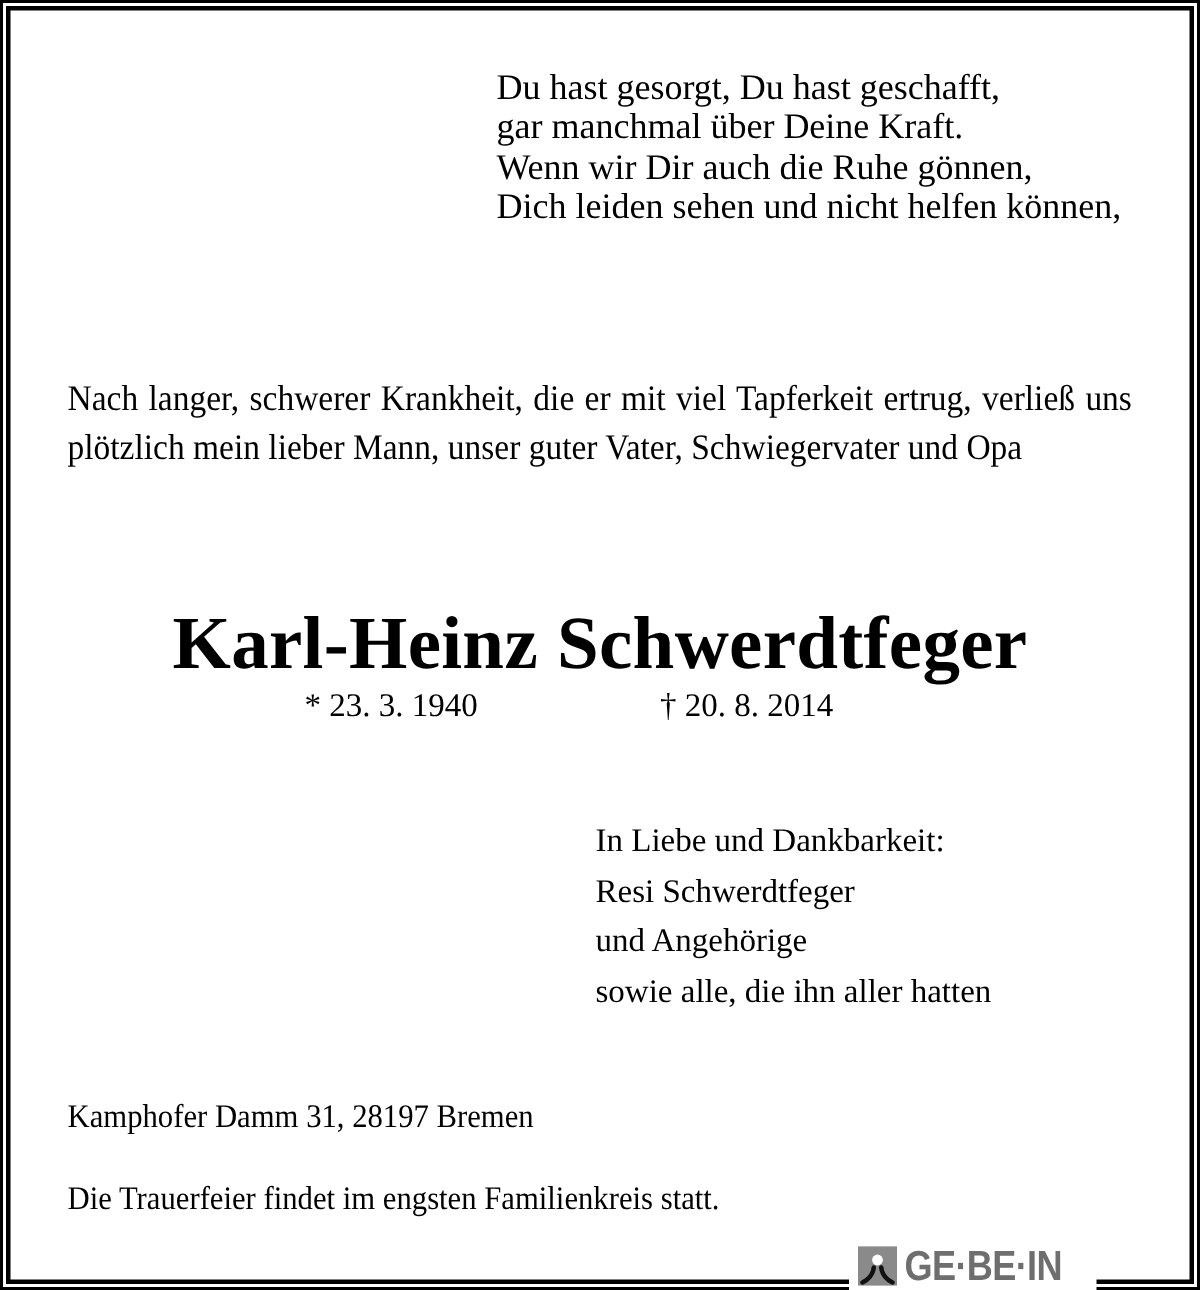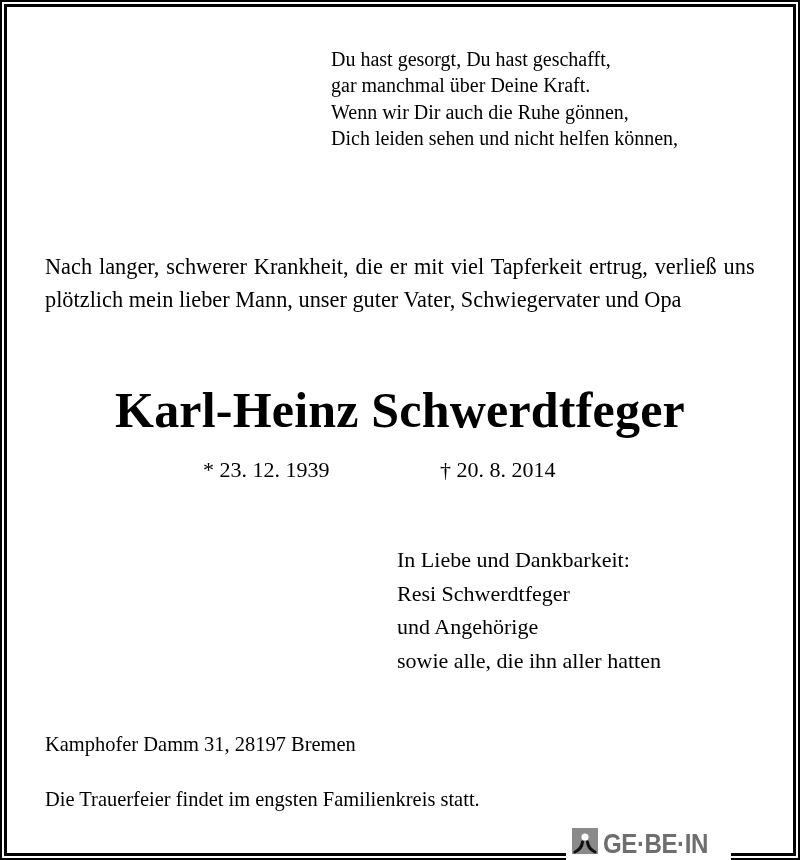--- a/index.html
+++ b/index.html
@@ -26,21 +26,21 @@
       position: absolute;
       left: 4px; top: 4px;
       width: 792px; height: 852px;
       box-sizing: border-box;
       border: 3px solid #000;
     }
     .poem {
       position: absolute;
       left: 331px;
       top: 46px;
-      font-size: 20px;
+      font-size: 24px;
       line-height: 26.3px;
       white-space: nowrap;
     }
     .poem div { margin: 0; }
     .intro {
       position: absolute;
       left: 45px;
       top: 250px;
       width: 710px;
       font-size: 24px;
@@ -48,21 +48,21 @@
       text-align: justify;
       text-align-last: left;
       transform: scaleX(0.93);
       transform-origin: left top;
       width: 763px;
     }
     .name {
       position: absolute;
       left: 0;
       width: 800px;
-      top: 380px;
+      top: 398px;
       text-align: center;
       font-weight: bold;
       font-size: 50px;
       line-height: 60px;
       letter-spacing: 0.2px;
     }
     .dates {
       position: absolute;
       top: 456px;
       font-size: 22px;
@@ -101,20 +101,21 @@
       transform-origin: left top;
     }
     .logo {
       position: absolute;
       left: 566px;
       top: 828px;
       height: 32px;
       padding: 0 6px 0 6px;
       background: #fff;
       display: flex;
+      align-items: center;
       gap: 5px;
     }
     .logo-icon {
       width: 26px;
       height: 26px;
       position: relative;
       background: #8a8a8a;
     }
     .logo-icon svg { display: block; }
     .logo-text {
@@ -139,21 +140,21 @@
   <div>Du hast gesorgt, Du hast geschafft,</div>
   <div>gar manchmal über Deine Kraft.</div>
   <div>Wenn wir Dir auch die Ruhe gönnen,</div>
   <div>Dich leiden sehen und nicht helfen können,</div>
 </div>
 
 <div class="intro">Nach langer, schwerer Krankheit, die er mit viel Tapferkeit ertrug, verließ uns plötzlich mein lieber Mann, unser guter Vater, Schwiegervater und Opa</div>
 
 <div class="name">Karl-Heinz Schwerdtfeger</div>
 
-<div class="dates date-birth">* 23. 12. 1939</div>
+<div class="dates date-birth">* 23. 3. 1940</div>
 <div class="dates date-death">† 20. 8. 2014</div>
 
 <div class="signature">
   <div>In Liebe und Dankbarkeit:</div>
   <div>Resi Schwerdtfeger</div>
   <div>und Angehörige</div>
   <div>sowie alle, die ihn aller hatten</div>
 </div>
 
 <div class="address">Kamphofer Damm 31, 28197 Bremen</div>

